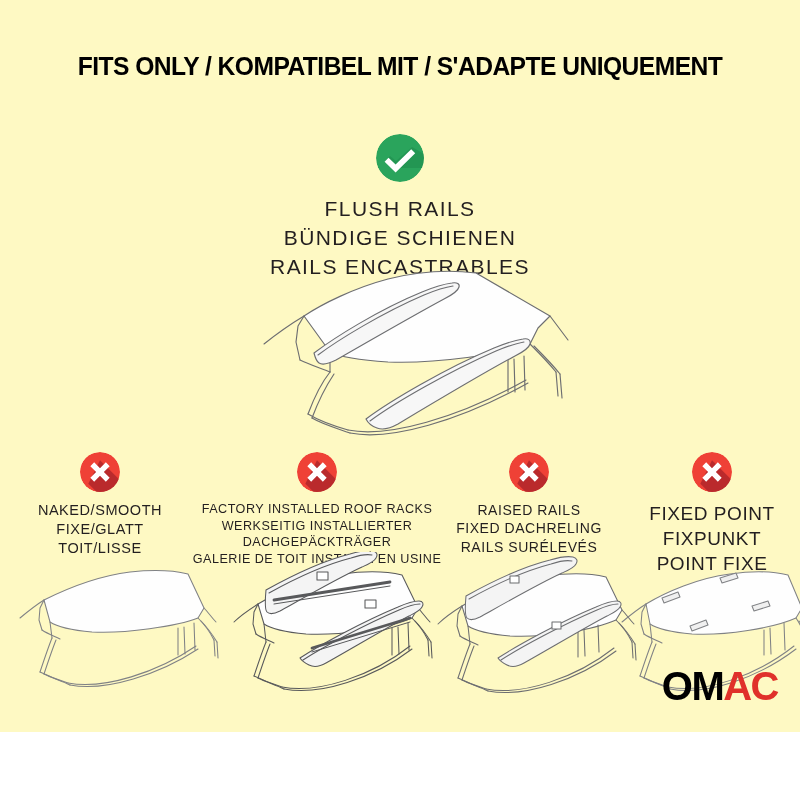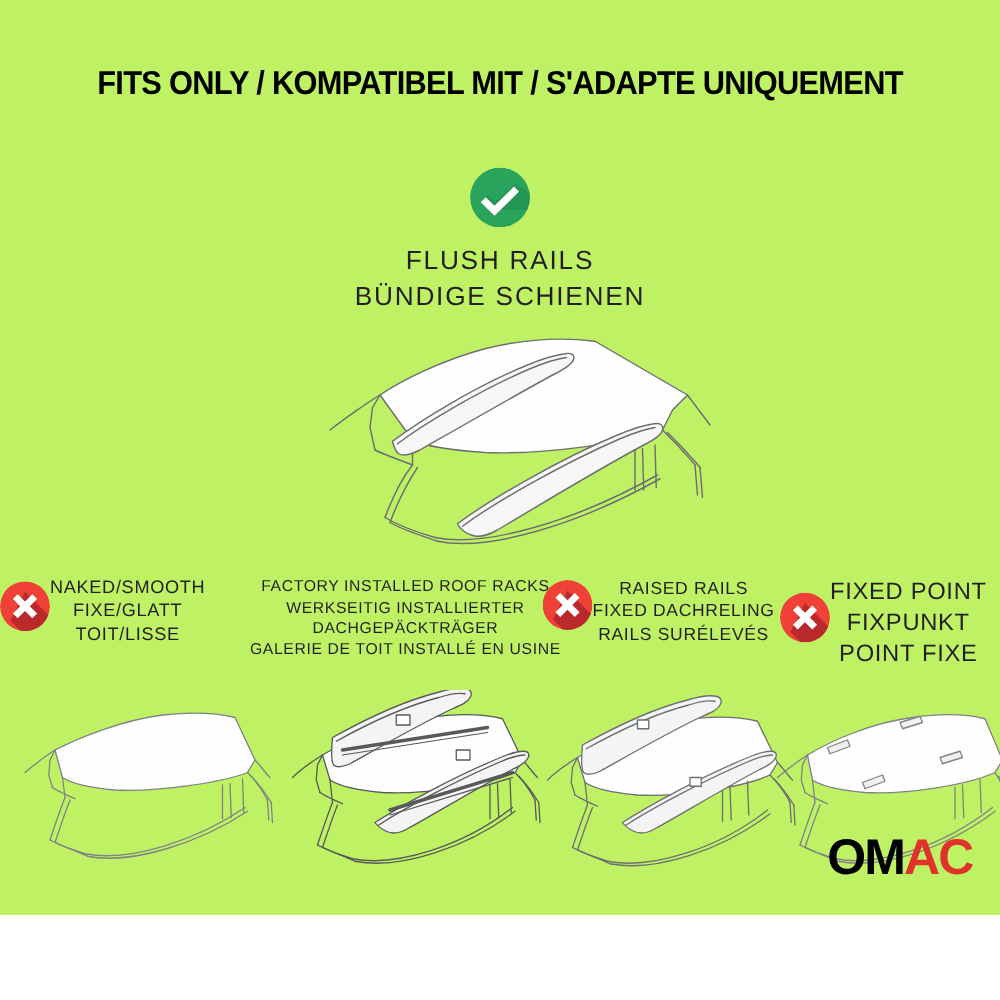--- a/index.html
+++ b/index.html
@@ -6,21 +6,21 @@
   * { box-sizing: border-box; margin: 0; padding: 0; }
   html, body {
     width: 800px; height: 800px;
     background: #ffffff;
     font-family: "Liberation Sans", "DejaVu Sans", sans-serif;
     overflow: hidden;
   }
   #page {
     position: relative;
     width: 800px; height: 732px;
-    background: #bef264;
+    background: #fef9c3;
   }
 
   
   .header-title {
     position: absolute;
     left: 0; top: 52px;
     width: 800px;
     text-align: center;
     font-family: "Liberation Sans", "DejaVu Sans", sans-serif;
     font-weight: 700;
@@ -73,20 +73,21 @@
   
   .row {
     position: absolute;
     left: 0; top: 452px;
     width: 800px;
     display: flex;
     align-items: flex-start;
   }
   .cell {
     display: flex;
+    flex-direction: column;
     align-items: center;
   }
   .cell-0 { width: 200px; }
   .cell-1 { width: 234px; }
   .cell-2 { width: 190px; }
   .cell-3 { width: 176px; }
 
   .cell .icon-circle { width: 40px; height: 40px; }
 
   .cell-labels {
@@ -138,20 +139,21 @@
       <svg viewBox="0 0 48 48" width="48" height="48" aria-hidden="true">
         <circle cx="24" cy="24" r="24" fill="#2aa45c"></circle>
         <path d="M22 34 L48 34 L48 20 L36 13 L20 27 L14 22 L10 26 Z" fill="#1d8a4c" opacity="0.55"></path>
         <path d="M12.5 23.8 L19.6 30.6 L35.2 15.2 L39.2 19.2 L19.6 38.6 L8.6 27.8 Z" fill="#ffffff"></path>
       </svg>
     </span>
 
     <div class="primary-labels">
       <div>FLUSH RAILS</div>
       <div>BÜNDIGE SCHIENEN</div>
+      <div>RAILS ENCASTRABLES</div>
     </div>
   </div>
 
   <div class="primary-illus">
     <svg viewBox="0 0 348 186" aria-hidden="true">
       <g fill="none" stroke="#6d6e71" stroke-width="1.15" stroke-linejoin="round" stroke-linecap="round">
 
         <path d="M66 48 C84 36 116 20 150 11 C186 2 214 2 238 5 L312 48 L300 60 L292 76
                  C268 86 196 96 150 94 C120 92 100 88 92 84 Z" fill="#fefefe"></path>
 

